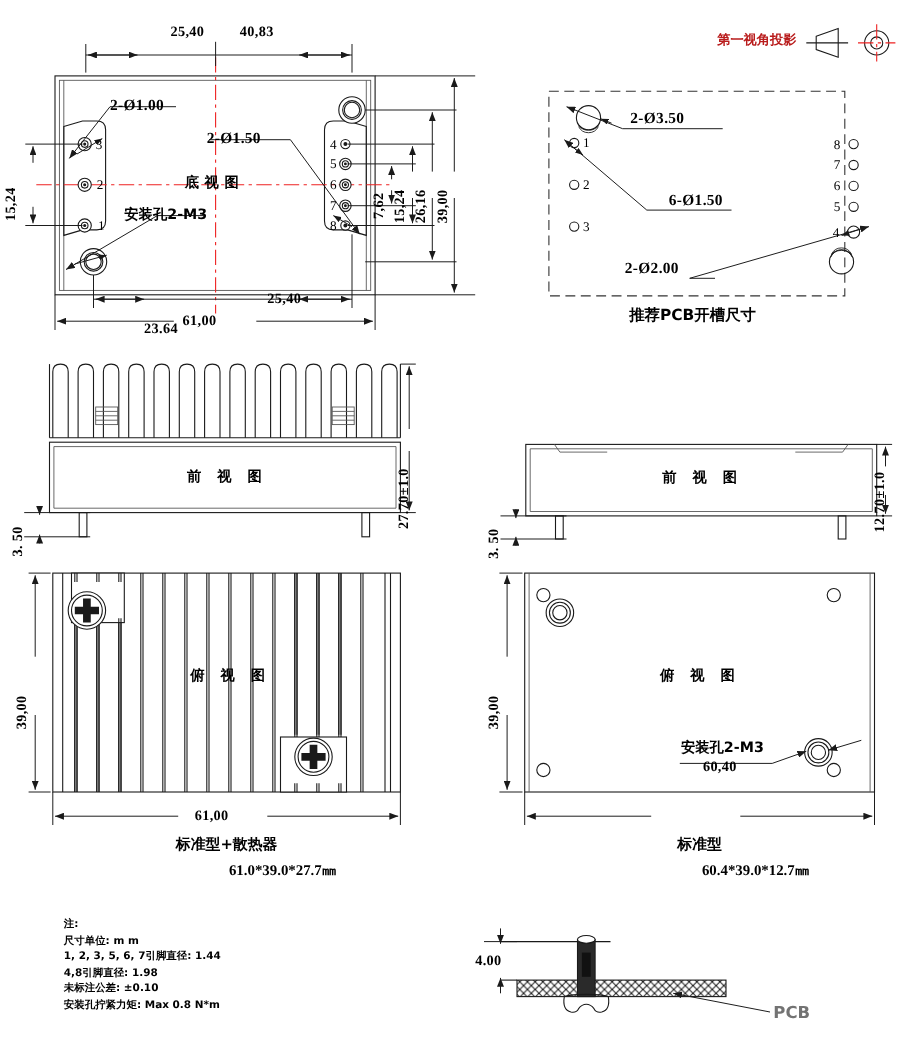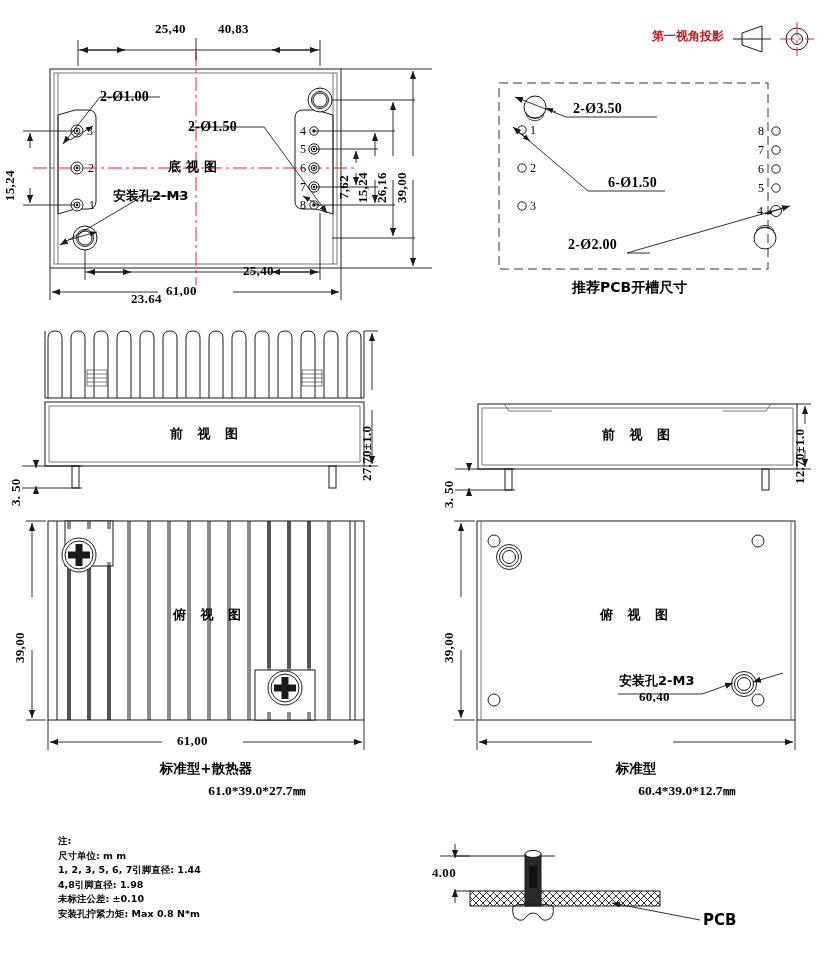--- a/index.html
+++ b/index.html
@@ -101,21 +101,21 @@
   .hdrtxt {
     font-family: Liberation Mono, monospace;
     font-weight: 700;
     font-size: 12px;
     color:#b91c1c;
   }
   .pcblbl {
     font-family: "DejaVu Sans", sans-serif;
     font-weight: 700;
     font-size: 15px;
-    color:#000000;
+    color:#737373;
   }
 </style>
 </head>
 <body>
 
 <div id="sheet">
 
 <svg class="draw" viewBox="0 0 831 962">
   <defs>
     <marker id="ah" markerWidth="9" markerHeight="7" refX="9" refY="3.5" orient="auto">

